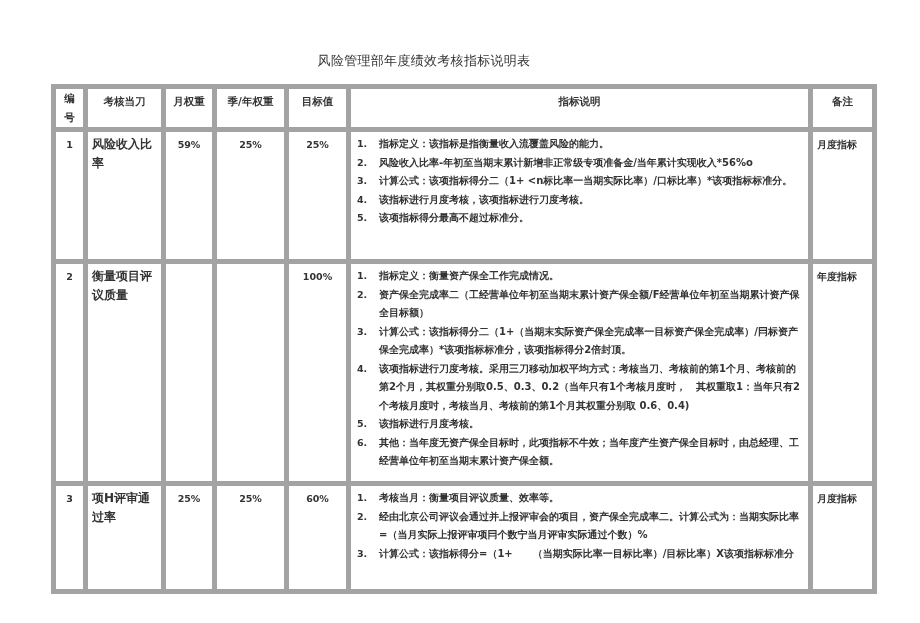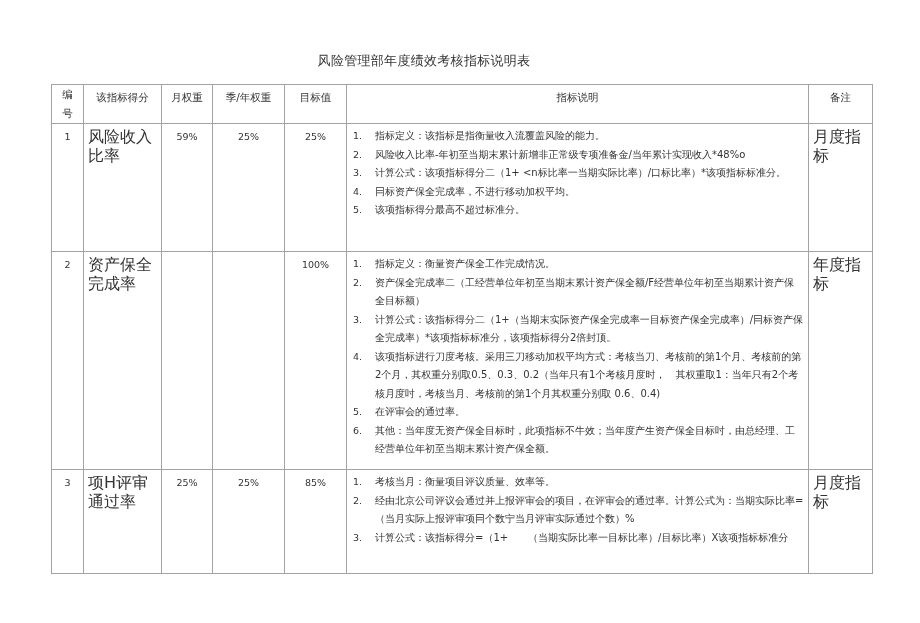--- a/index.html
+++ b/index.html
@@ -2,108 +2,108 @@
 <html><head>
 <meta charset="utf-8">
 <style>
   html, body { margin:0; padding:0; background:#ffffff; }
   body { width:920px; height:623px; position:relative; overflow:hidden;
          font-family:"DejaVu Sans", "Liberation Sans", sans-serif; color:#333; }
   .title { position:absolute; top:52px; left:0; width:848px; text-align:center;
            font-size:13px; color:#333; letter-spacing:0.3px; }
   table.sheet { position:absolute; top:84px; left:51px; border-collapse:collapse;
                 table-layout:fixed; width:821px; font-size:10.5px; }
-  table.sheet td, table.sheet th { border:1px solid #a3a3a3; vertical-align:top;
-                padding:3px 4px 0 4px; font-weight:normal; line-height:19px; color:#333; }
+  table.sheet td, table.sheet th { border:5px solid #a3a3a3; vertical-align:top;
+                padding:3px 4px 0 4px; font-weight:bold; line-height:19px; color:#333; }
   th { text-align:center; }
   th.hdr { height:32px; }
   td.c { text-align:center; font-size:9.5px; }
-  td.name { font-size:16px;margin-left:40px; }
+  td.name { font-size:12px;margin-left:40px; }
   ol.desc { list-style:none; margin:0; padding:0; }
   ol.desc li { position:relative; padding-left:24px; font-size:10px; line-height:18.5px; }
   ol.desc li .n { position:absolute; left:2px; top:0; font-size:9.5px; }
   .r1 td { height:124px; }
   .r2 td { height:214px; }
   .r3 td { height:100px; }
-  .note { font-size:16px; }
+  .note { font-size:10px; }
 </style>
 </head>
 <body>
 
 <div class="title">风险管理部年度绩效考核指标说明表</div>
 
 <table class="sheet">
   <colgroup>
     <col style="width:32px">
       <col style="width:78px">
       <col style="width:51px">
     <col style="width:72px">
       <col style="width:62px">
       <col style="width:462px">
     <col style="width:64px">
   </colgroup>
   <thead>
     <tr>
       <th class="hdr" style="padding:0 8px;">编号</th>
-      <th class="hdr">该指标得分</th>
+      <th class="hdr">考核当刀</th>
       <th class="hdr">月权重</th>
       <th class="hdr">季/年权重</th>
       <th class="hdr">目标值</th>
       <th class="hdr">指标说明</th>
       <th class="hdr">备注</th>
     </tr>
   </thead>
   <tbody>
 
     <tr class="r1">
       <td class="c">1</td>
       <td class="name">风险收入比率</td>
       <td class="c">59%</td>
       <td class="c">25%</td>
       <td class="c">25%</td>
       <td>
         <ol class="desc">
           <li><span class="n">1.</span><span>指标定义：该指标是指衡量收入流覆盖风险的能力。</span></li>
-          <li><span class="n">2.</span><span>风险收入比率-年初至当期末累计新增非正常级专项准备金/当年累计实现收入*48%o</span></li>
+          <li><span class="n">2.</span><span>风险收入比率-年初至当期末累计新增非正常级专项准备金/当年累计实现收入*56%o</span></li>
           <li><span class="n">3.</span><span>计算公式：该项指标得分二（1+ &lt;n标比率一当期实际比率）/口标比率）*该项指标标准分。</span></li>
-          <li><span class="n">4.</span><span>冃标资产保全完成率，不进行移动加权平均。</span></li>
+          <li><span class="n">4.</span><span>该指标进行月度考核，该项指标进行刀度考核。</span></li>
           <li><span class="n">5.</span><span>该项指标得分最高不超过标准分。</span></li>
         </ol>
       </td>
       <td class="note">月度指标</td>
     </tr>
 
     <tr class="r2">
       <td class="c">2</td>
-      <td class="name">资产保全完成率</td>
+      <td class="name">衡量项目评议质量</td>
       <td class="c"></td>
       <td class="c"></td>
       <td class="c">100%</td>
       <td>
         <ol class="desc">
           <li><span class="n">1.</span><span>指标定义：衡量资产保全工作完成情况。</span></li>
           <li><span class="n">2.</span><span>资产保全完成率二（工经营单位年初至当期末累计资产保全额/F经营单位年初至当期累计资产保全目标额）</span></li>
           <li><span class="n">3.</span><span>计算公式：该指标得分二（1+（当期末实际资产保全完成率一目标资产保全完成率）/冃标资产保全完成率）*该项指标标准分，该项指标得分2倍封顶。</span></li>
           <li><span class="n">4.</span><span>该项指标进行刀度考核。采用三刀移动加权平均方式：考核当刀、考核前的第1个月、考核前的第2个月，其权重分别取0.5、0.3、0.2（当年只有1个考核月度时，　其权重取1：当年只有2个考核月度吋，考核当月、考核前的第1个月其权重分别取 0.6、0.4)</span></li>
-          <li><span class="n">5.</span><span>在评审会的通过率。</span></li>
+          <li><span class="n">5.</span><span>该指标进行月度考核。</span></li>
           <li><span class="n">6.</span><span>其他：当年度无资产保全目标时，此项指标不牛效；当年度产生资产保全目标吋，由总经理、工经营单位年初至当期末累计资产保全额。</span></li>
         </ol>
       </td>
       <td class="note">年度指标</td>
     </tr>
 
     <tr class="r3">
       <td class="c">3</td>
       <td class="name">项H评审通过率</td>
       <td class="c">25%</td>
       <td class="c">25%</td>
-      <td class="c">85%</td>
+      <td class="c">60%</td>
       <td>
         <ol class="desc">
           <li><span class="n">1.</span><span>考核当月：衡量项目评议质量、效率等。</span></li>
-          <li><span class="n">2.</span><span>经由北京公司评议会通过并上报评审会的项目，在评审会的通过率。计算公式为：当期实际比率=（当月实际上报评审项冃个数宁当月评审实际通过个数）%</span></li>
+          <li><span class="n">2.</span><span>经由北京公司评议会通过并上报评审会的项目，资产保全完成率二。计算公式为：当期实际比率=（当月实际上报评审项冃个数宁当月评审实际通过个数）%</span></li>
           <li><span class="n">3.</span><span>计算公式：该指标得分=（1+　　（当期实际比率一目标比率）/目标比率）X该项指标标准分</span></li>
         </ol>
       </td>
       <td class="note">月度指标</td>
     </tr>
   </tbody>
 </table>
 
 </body></html>

